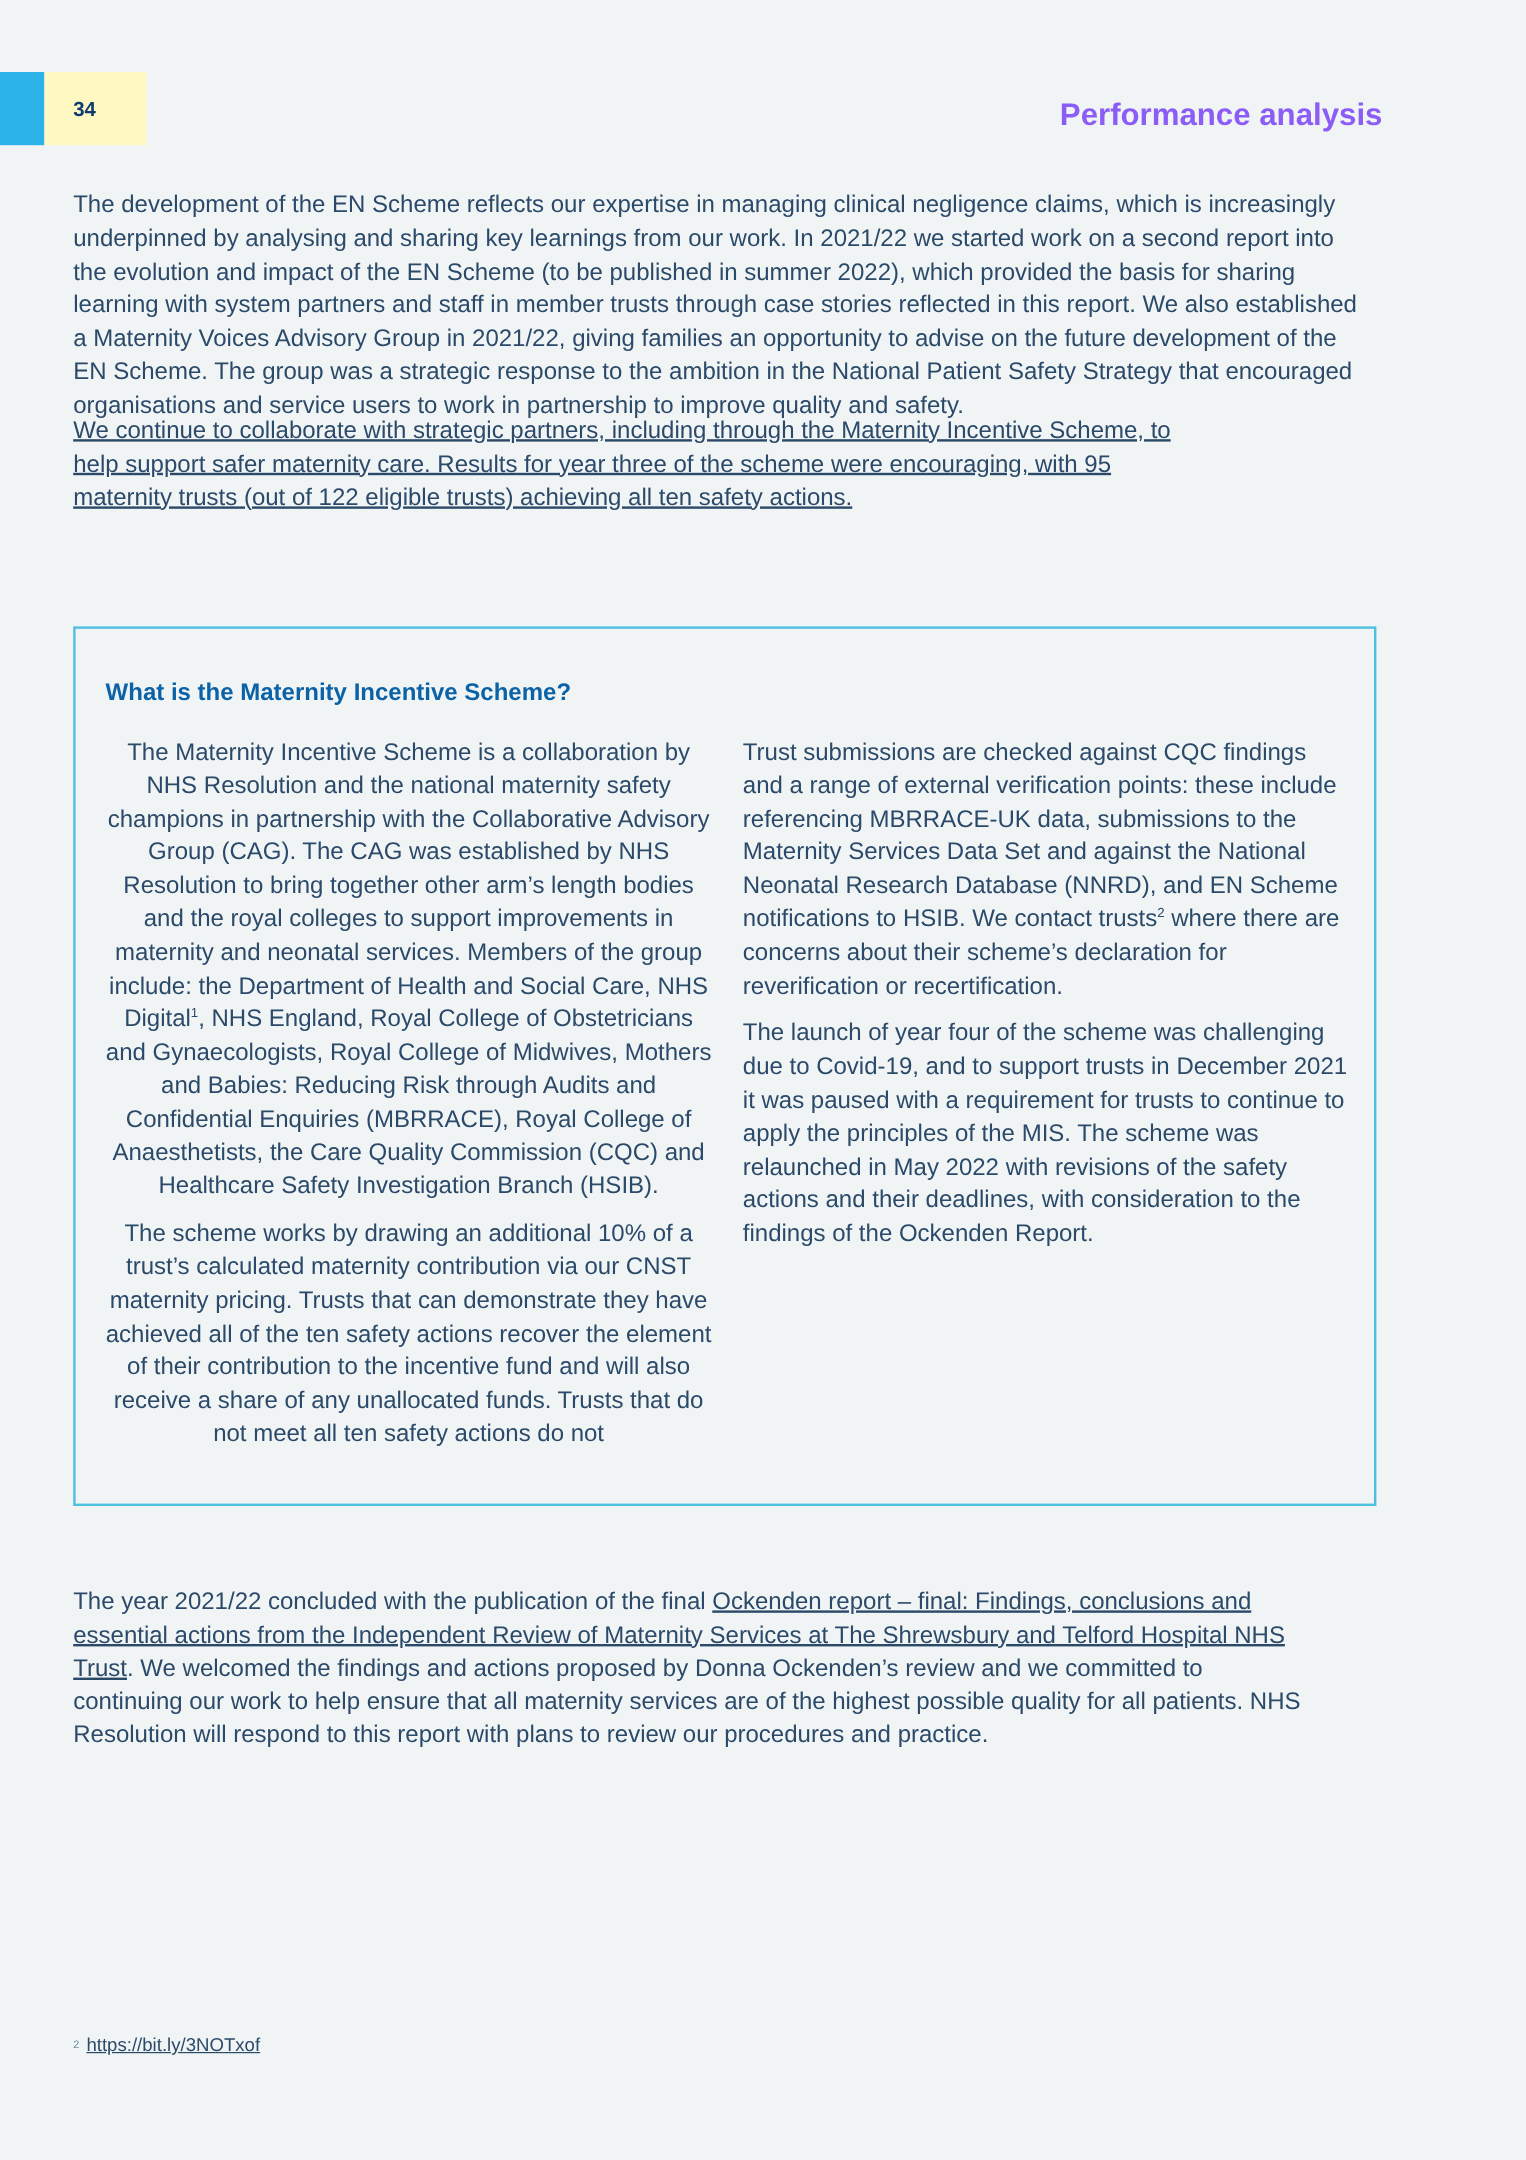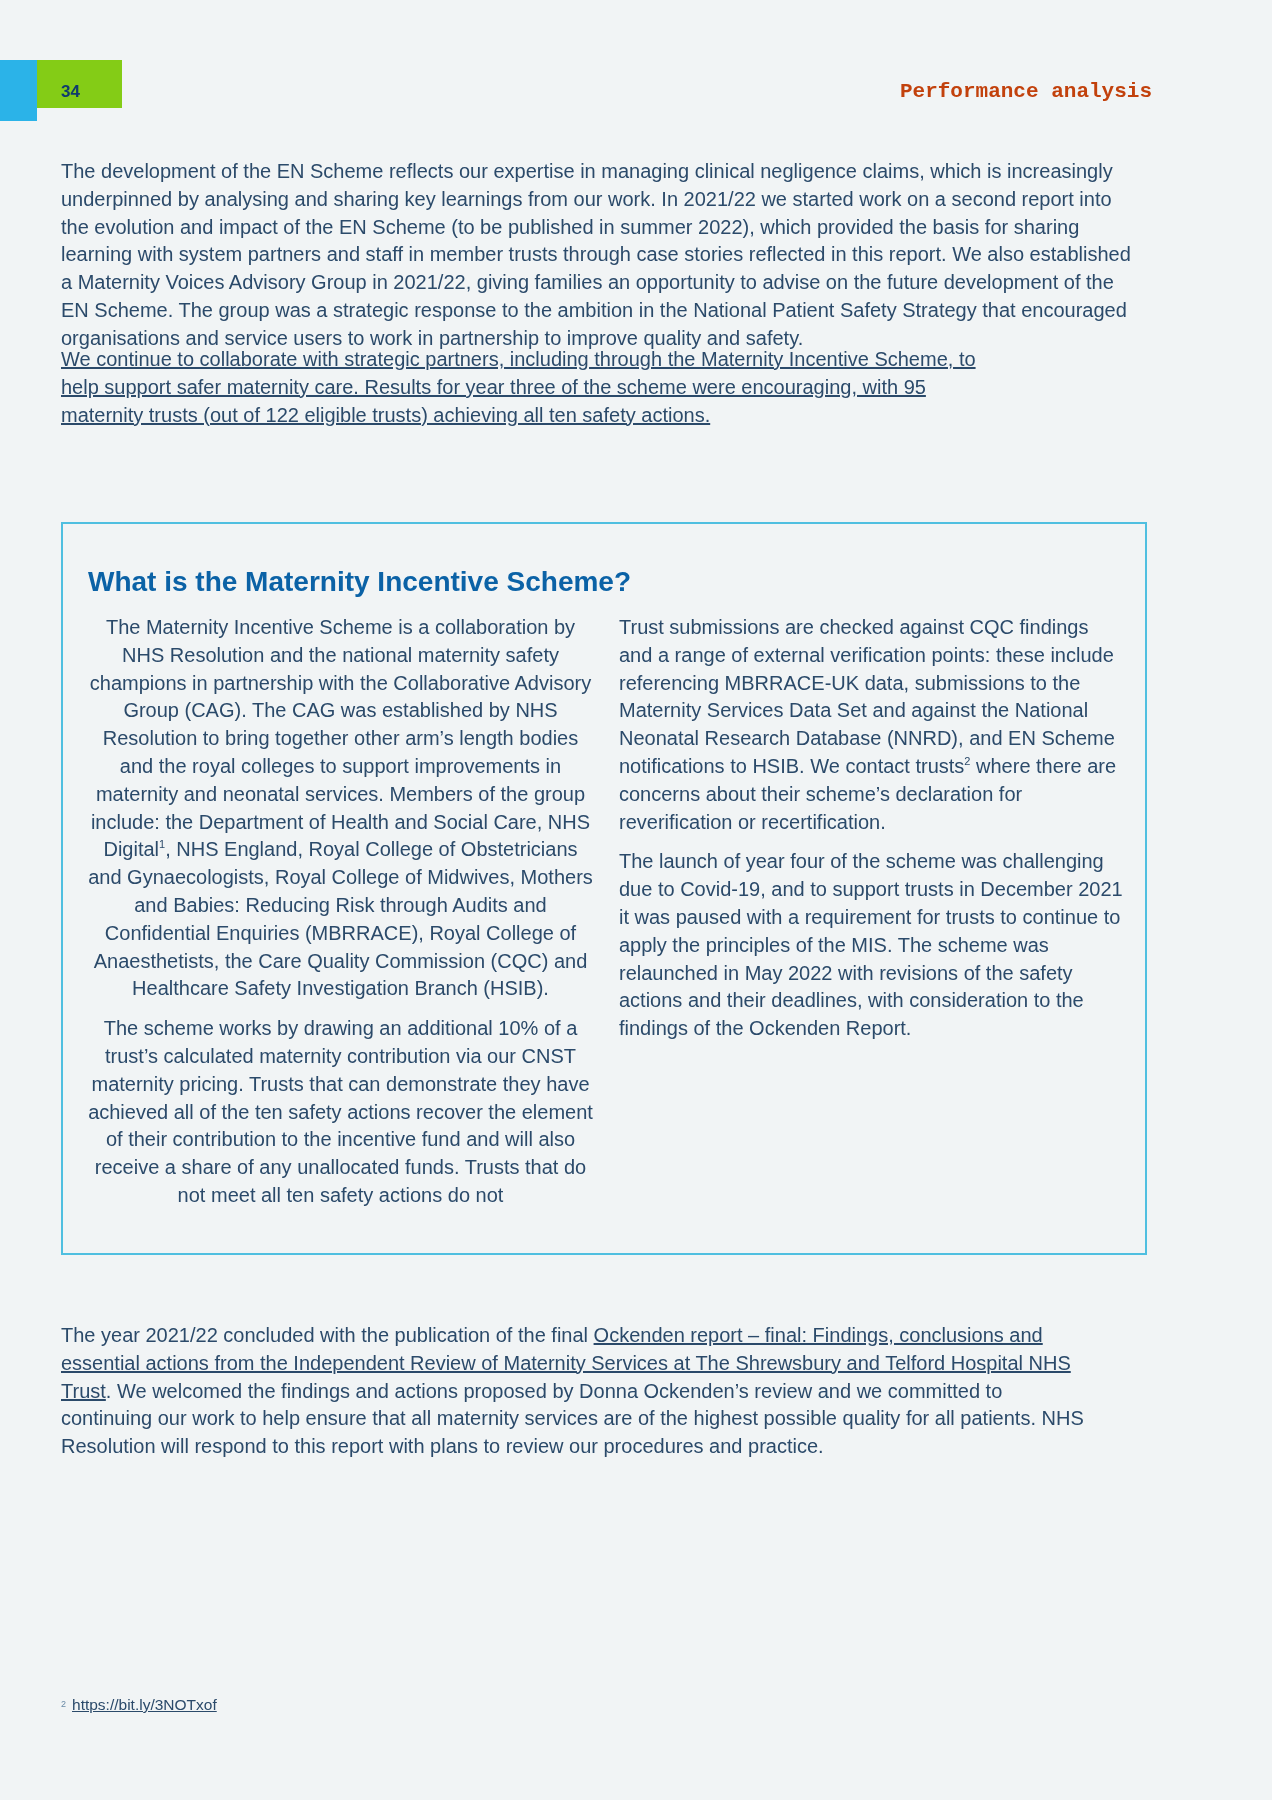--- a/index.html
+++ b/index.html
@@ -5,36 +5,36 @@
   html, body { margin: 0; padding: 0; }
   body {
     width: 1272px; height: 1800px;
     background: #f1f4f5;
     font-family: "Liberation Sans", sans-serif;
     color: #1f4a6e;
     position: relative;
     overflow: hidden;
   }
   .accent-bar { position: absolute; left: 0; top: 60px; width: 37px; height: 61px; background: #2bb3e8; }
-  .page-num-box { position: absolute; left: 37px; top: 60px; width: 85px; height: 48px; background: #84cc16; }
+  .page-num-box { position: absolute; left: 37px; top: 60px; width: 85px; height: 61px; background: #fef9c3; }
   .page-num { position: absolute; left: 24px; top: 22px; font-size: 17px; font-weight: bold; color: #0f3b6e; }
-  .section-title { position: absolute; right: 120px; top: 80px; font-size: 21px; font-weight: bold; color: #c2410c; font-family: Liberation Mono, monospace; }
+  .section-title { position: absolute; right: 120px; top: 80px; font-size: 26px; font-weight: bold; color: #8b5cf6; }
   .para {
     position: absolute; left: 61px; width: 1080px;
     font-size: 20px; line-height: 27.8px; color: #2b4a6a;
   }
   .p1 { top: 158px; }
   .p2 { top: 346px; width: 940px; text-decoration: underline; }
   .infobox {
     position: absolute; left: 61px; top: 522px; width: 1086px; height: 733px;
     border: 2px solid #4fbfe0; box-sizing: border-box;
   }
   .box-title {
     position: absolute; left: 25px; top: 42px;
-    font-size: 28px; font-weight: bold; color: #0b62a6;
+    font-size: 20px; font-weight: bold; color: #0b62a6;
   }
   .col { position: absolute; top: 90px; width: 505px; font-size: 20px; line-height: 27.8px; color: #2b4a6a; }
   .col-left { left: 25px; text-align: center; }
   .col-right { left: 556px; }
   .col p { margin: 0 0 12px 0; }
   sup { font-size: 11px; line-height: 0; }
   .p3 { top: 1322px; width: 1030px; }
   .link { text-decoration: underline; color: #2b4a6a; cursor: pointer; }
   .footnotes { position: absolute; left: 61px; top: 1693px; font-size: 15.5px; line-height: 23px; color: #2b4a6a; }
   .fn-num { font-size: 9px; vertical-align: top; margin-right: 6px; color: #6a8aa6; }

